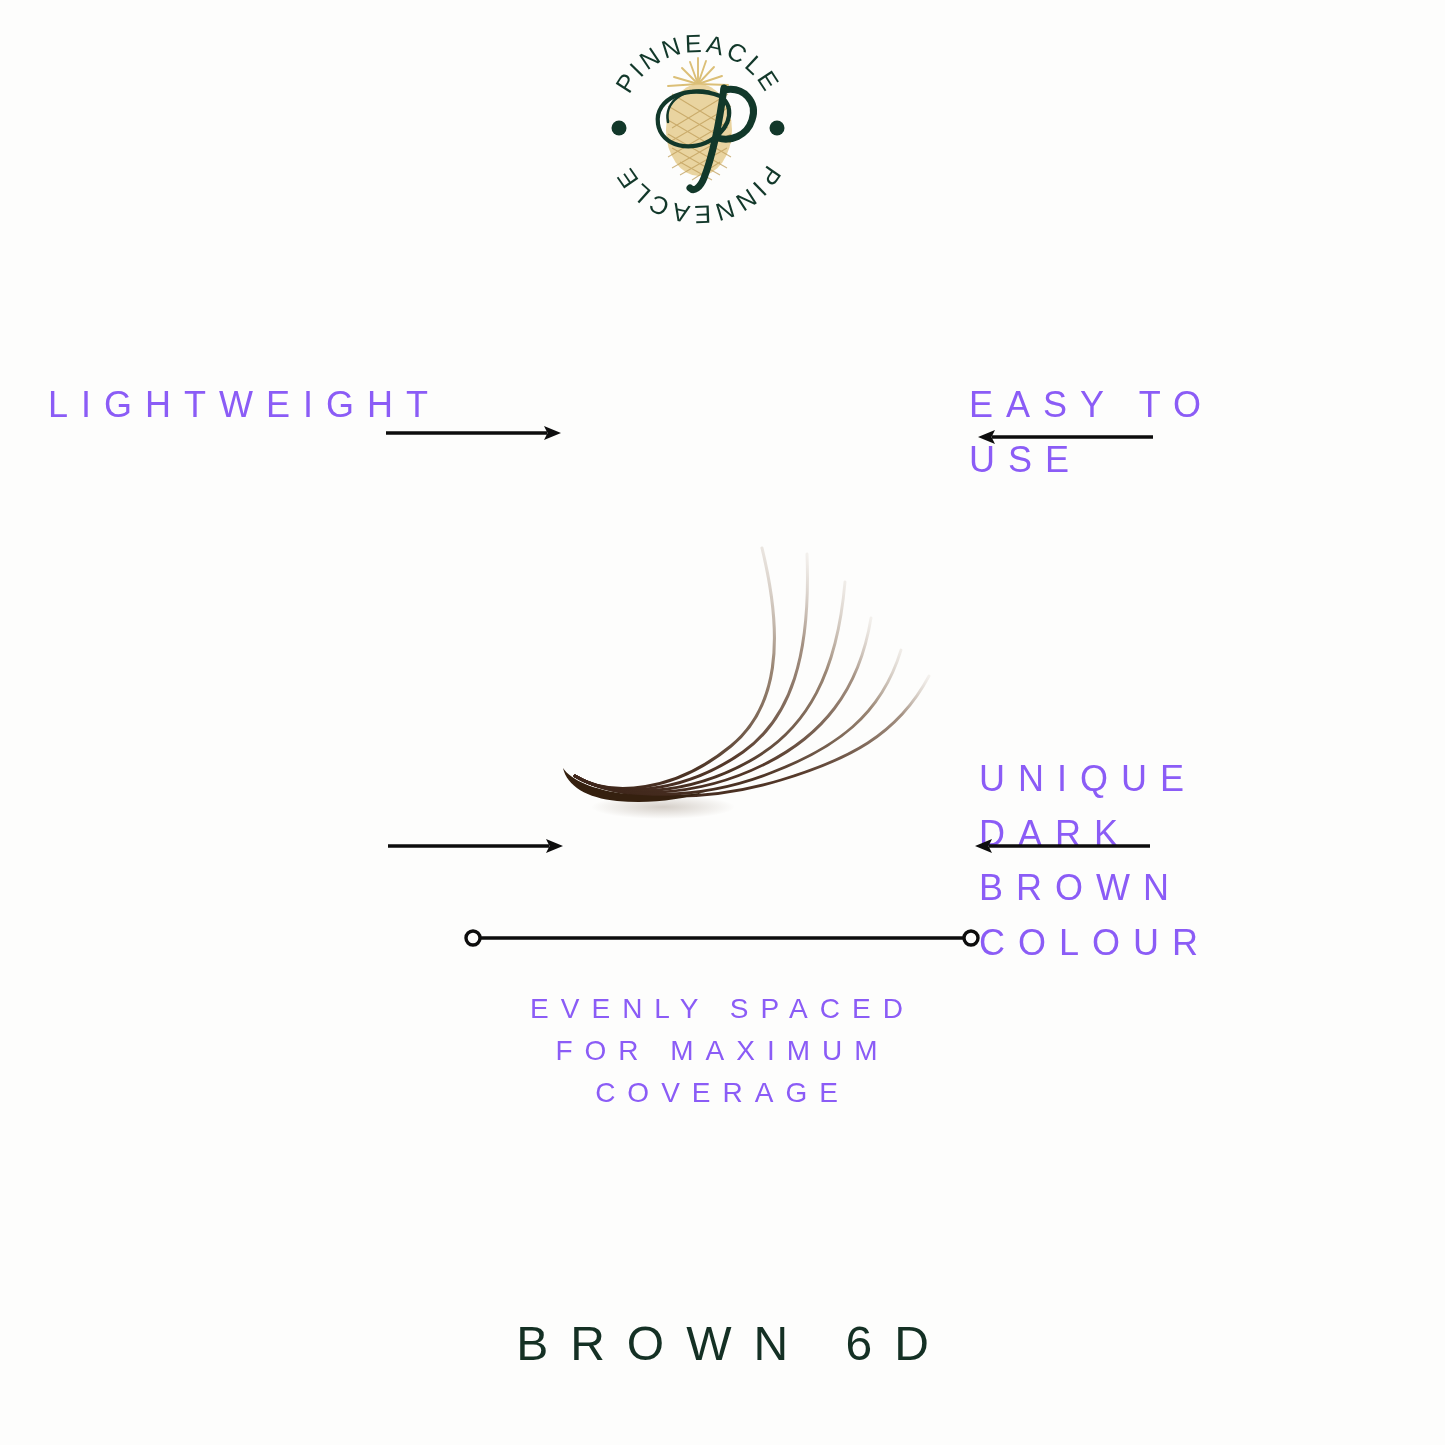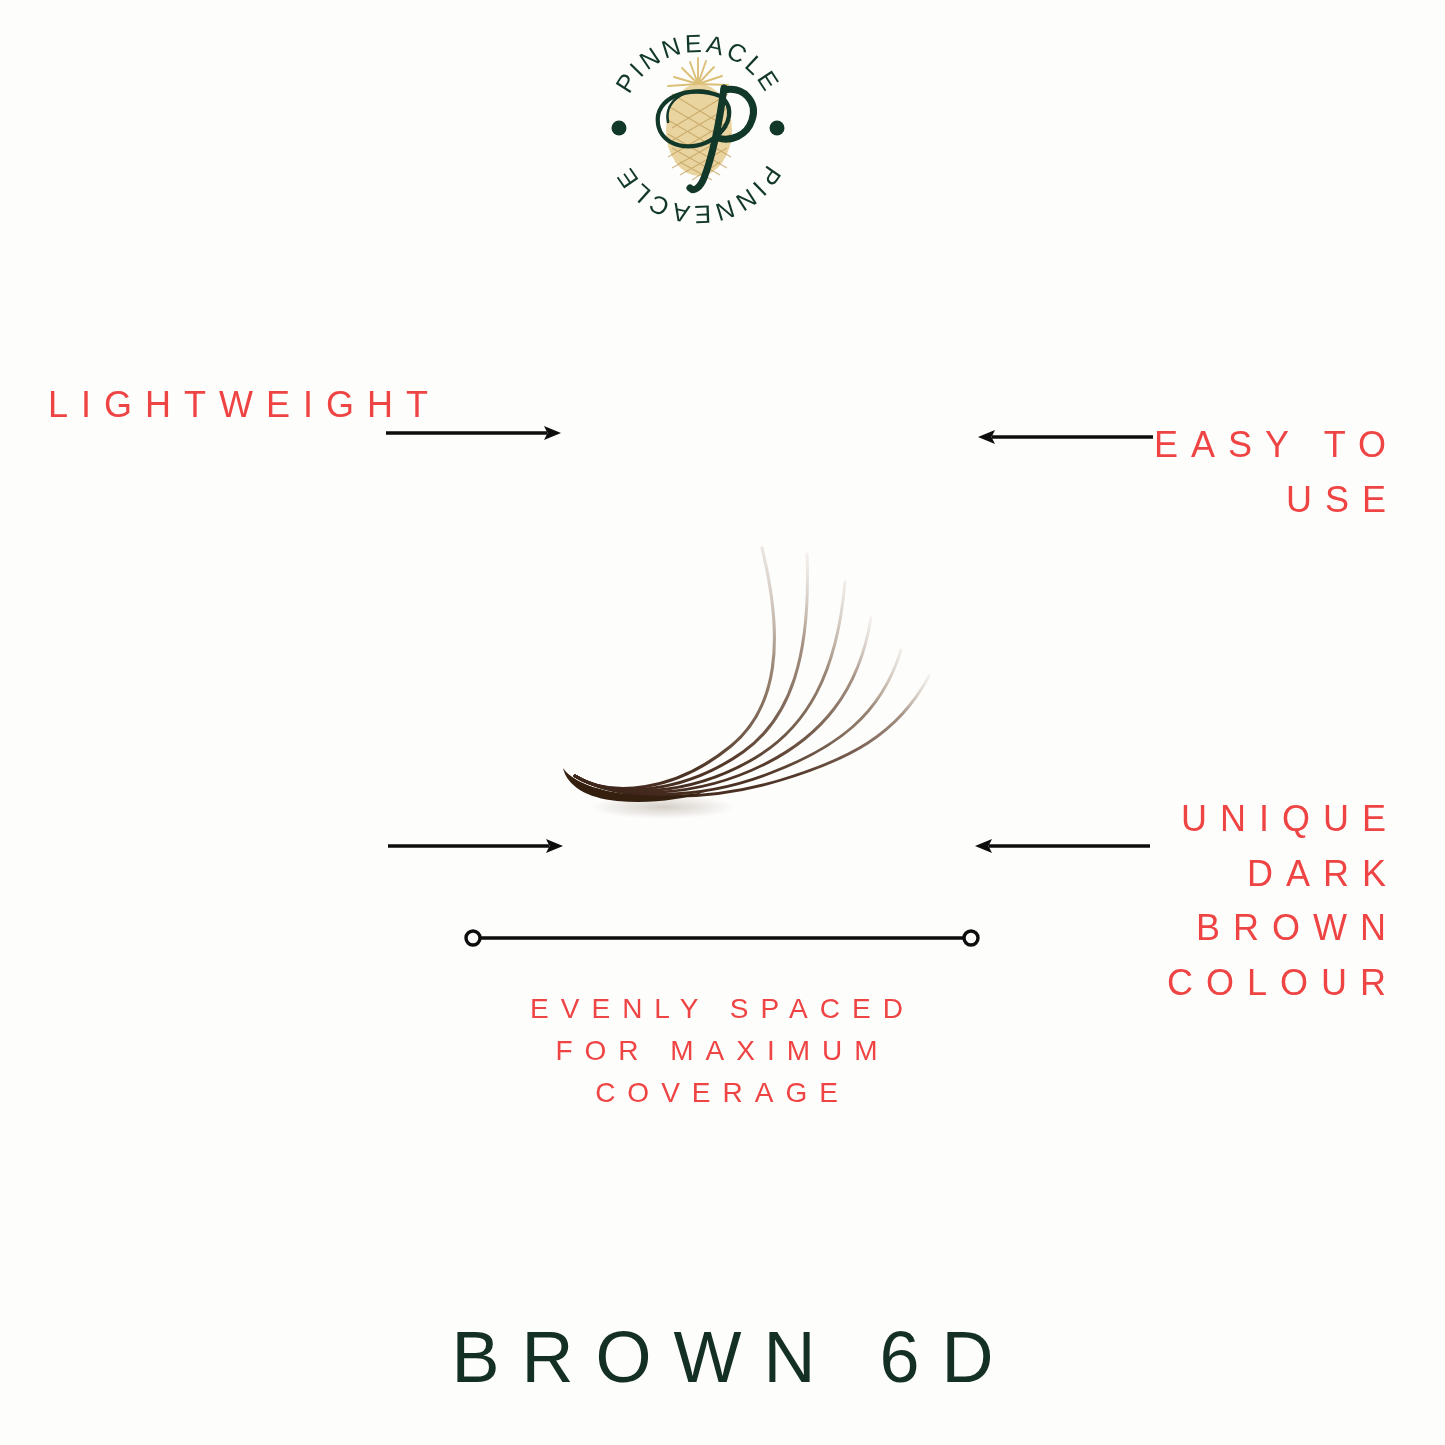--- a/index.html
+++ b/index.html
@@ -23,47 +23,47 @@
     left: 592px;
     top: 22px;
     width: 232px;
     height: 212px;
   }
   #logo-svg { display: block; width: 232px; height: 212px; }
 
   
   .feature-label {
     position: absolute;
-    color: #ef4444;
+    color: #8b5cf6;
     font-family: "Liberation Sans", sans-serif;
     font-size: 36px;
     font-weight: 300;
     letter-spacing: 13px;
     line-height: 1.52;
     white-space: pre-line;
   }
   .feature-label.left-side  { text-align: left; }
-  .feature-label.right-side { text-align: right; margin-top: 40px; }
+  .feature-label.right-side { text-align: left; }
   .feature-label.center-side{ text-align: center; }
 
   #label-lightweight {
     left: 48px;
     top: 378px;
   }
   #label-easy-to-use {
     right: 46px;
     top: 378px;
     width: 430px;
   }
   #label-sharp-base {
     left: 58px;
     top: 805px;
   }
   #label-unique-dark-brown {
-    right: 46px;
+    right: 36px;
     top: 752px;
     width: 430px;
   }
   #label-evenly-spaced {
     left: 0;
     top: 988px;
     width: 1445px;
     font-size: 28px;
     letter-spacing: 12px;
     line-height: 1.50;
@@ -103,21 +103,21 @@
 
   
   #product-title {
     position: absolute;
     left: 0;
     top: 1318px;
     width: 1445px;
     text-align: center;
     color: #143024;
     font-family: "Liberation Sans", sans-serif;
-    font-size: 72px;
+    font-size: 48px;
     font-weight: 300;
     letter-spacing: 22px;
     text-indent: 22px;
     line-height: 1.1;
   }
 </style>
 </head>
 <body>
 
 <div id="poster">

